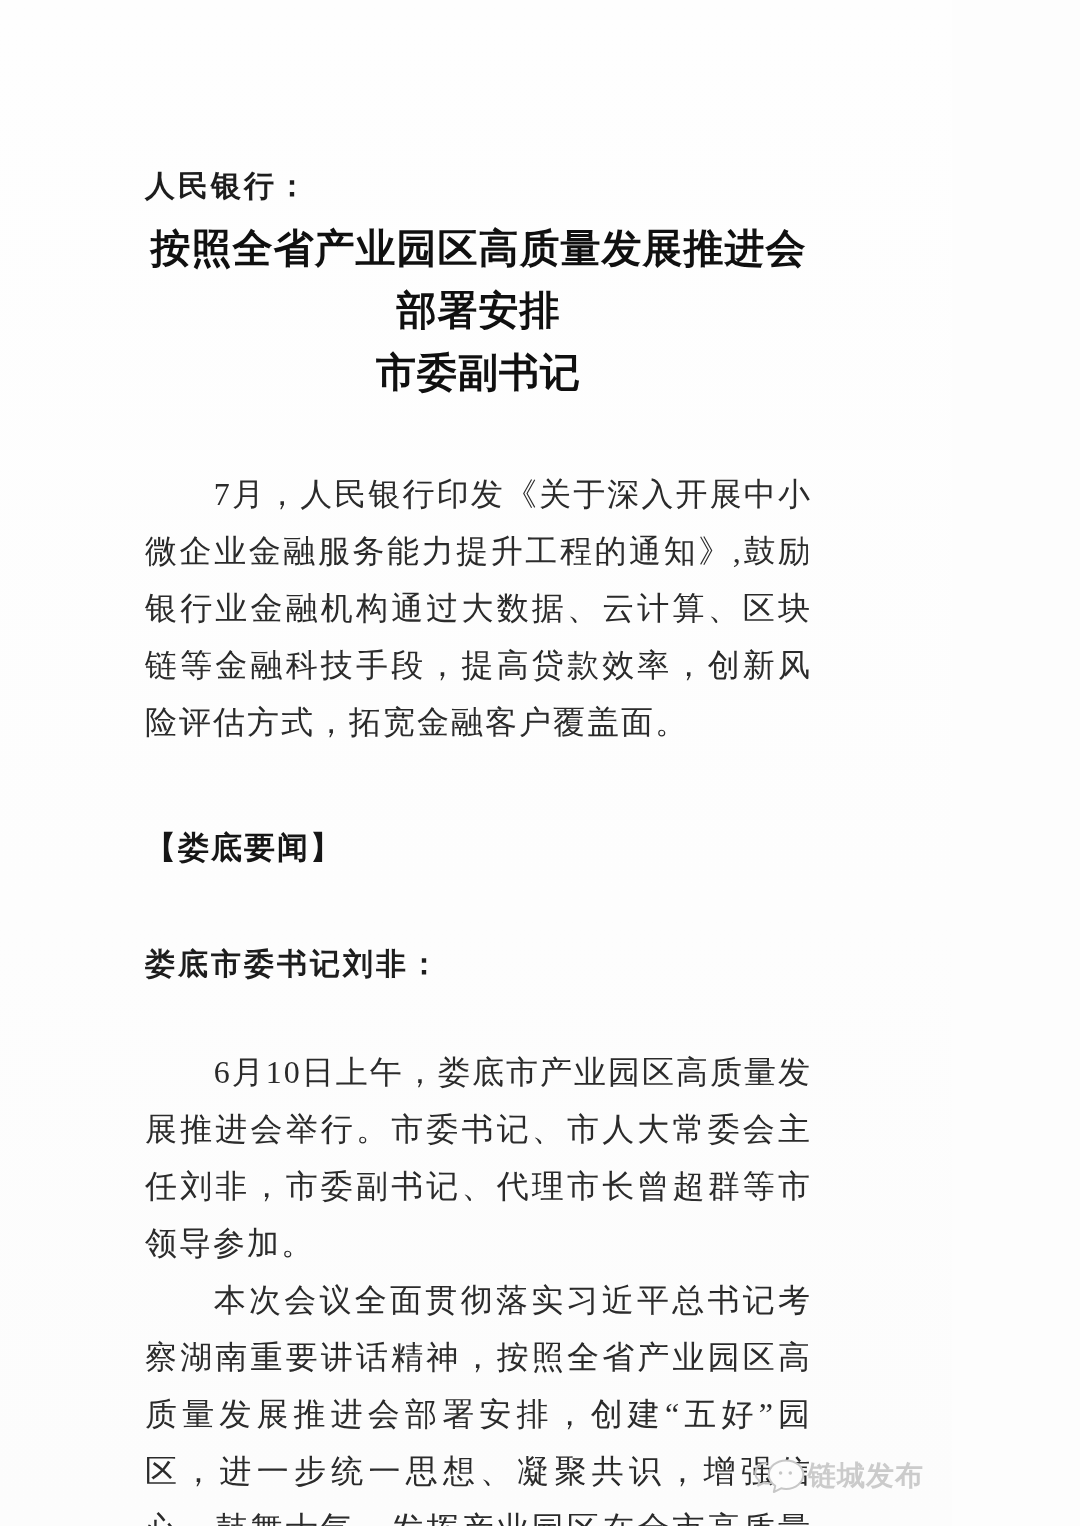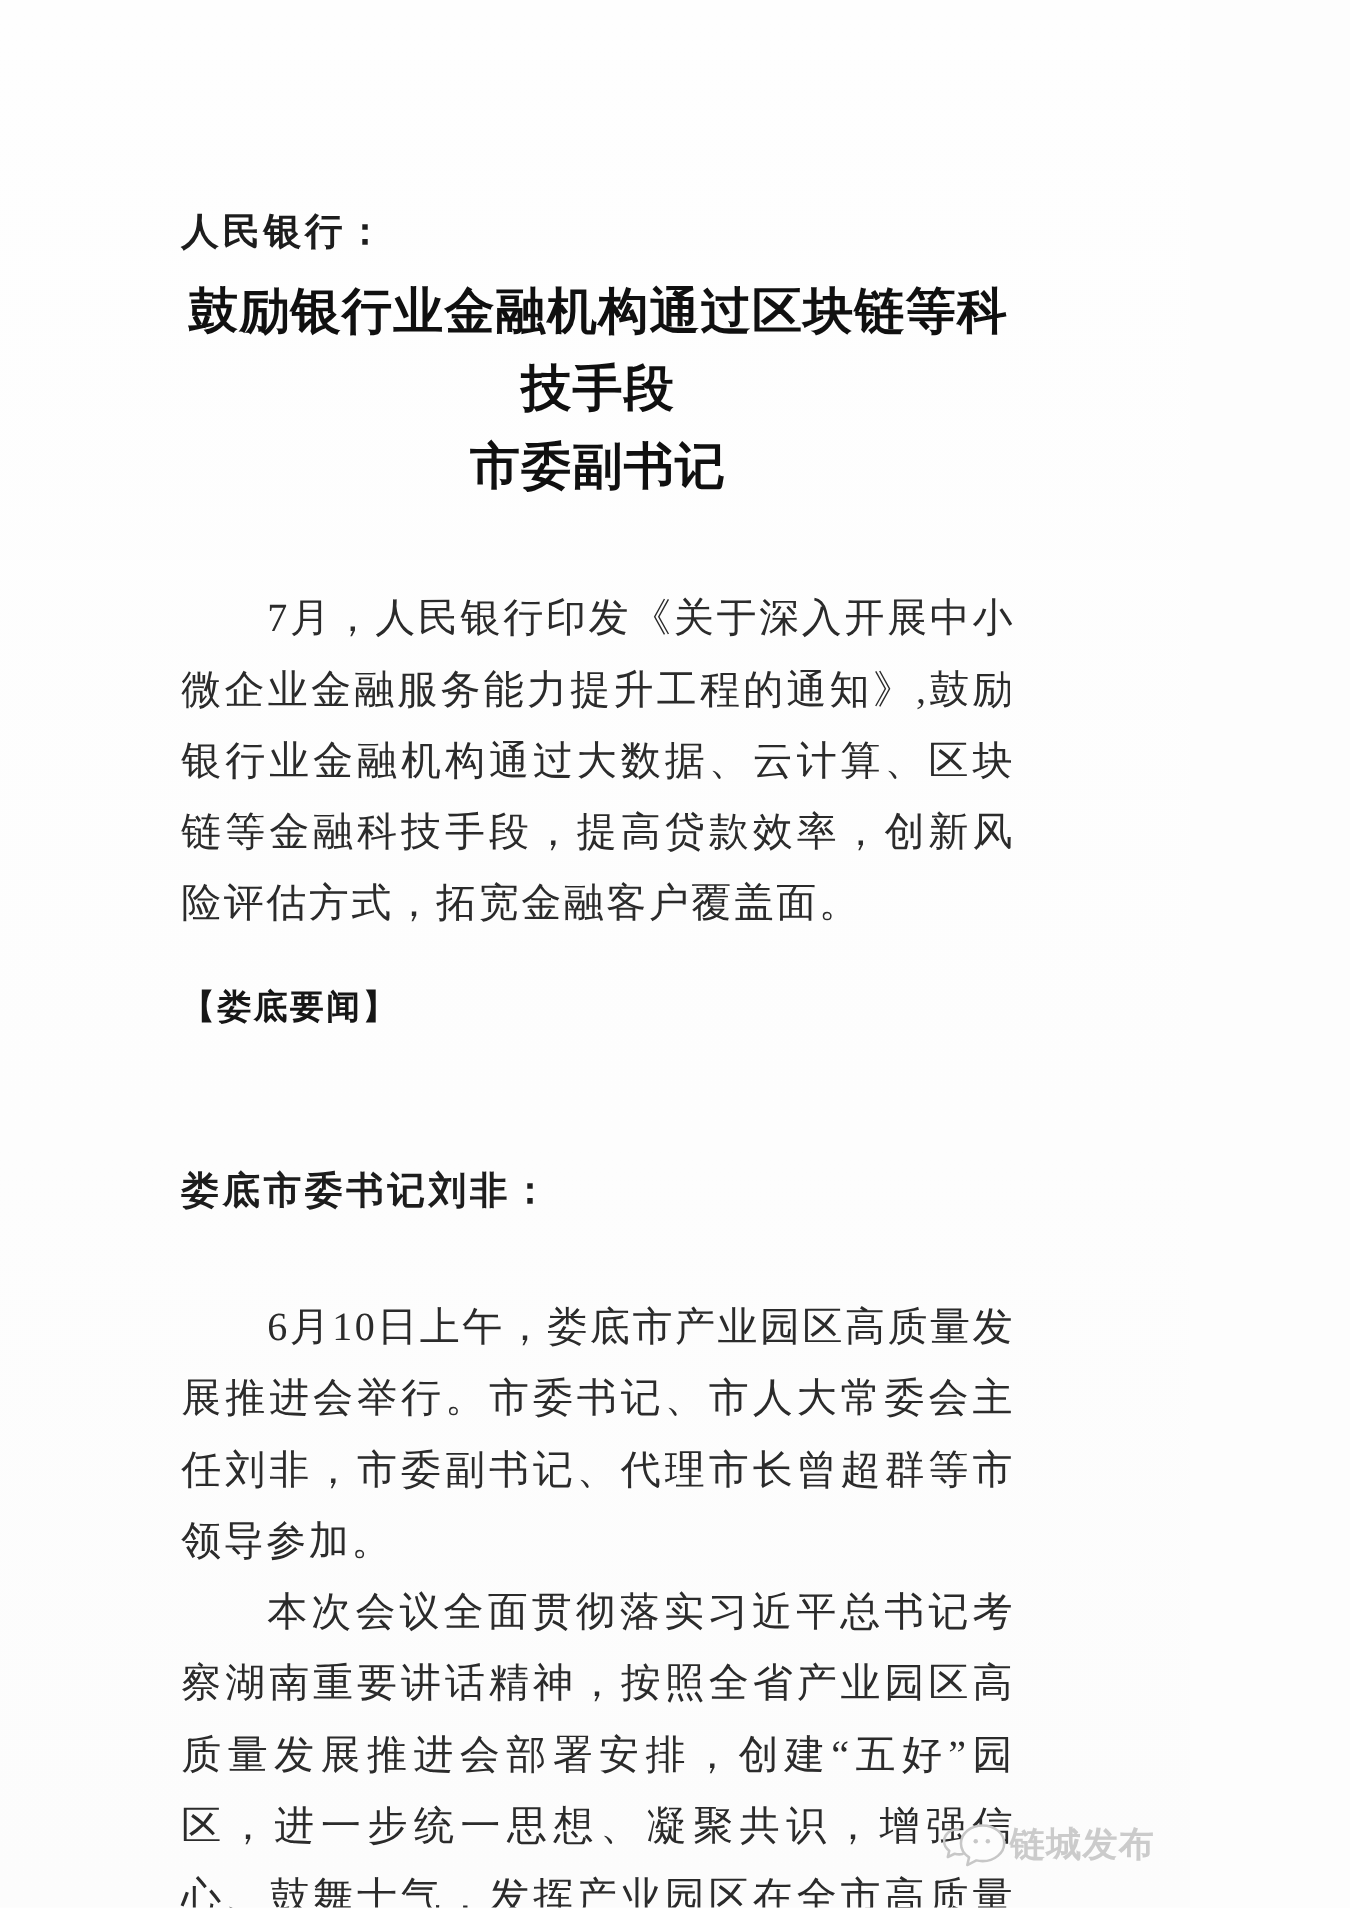--- a/index.html
+++ b/index.html
@@ -51,29 +51,29 @@
     letter-spacing: 2px;
     text-align: justify;
     text-justify: inter-character;
     text-indent: 2.15em;
     color: #2b2b2b;
   }
   .para-first { margin-top: 62px; }
 
   .section-header {
     font-family: "Liberation Sans", "DejaVu Sans", sans-serif;
-    font-size: 27px;
+    font-size: 31px;
     font-weight: 700;
     letter-spacing: 2px;
     color: #161616;
     line-height: 36px;
-    margin-top: 36px;
+    margin-top: 79px;
   }
 
-  .kicker-2 { margin-top: 112px; }
+  .kicker-2 { margin-top: 80px; }
 
   .page-number {
     margin-top: 22px;
     text-align: right;
     font-size: 27px;
     letter-spacing: 5px;
     color: #3a3a3a;
     font-family: "Liberation Serif", "DejaVu Serif", serif;
   }
 
@@ -97,21 +97,21 @@
   .wm-icon { display: block; }
 </style>
 </head>
 <body>
 
 <div class="sheet">
 
   <div class="kicker">人民银行：</div>
 
   <div class="headline-block">
-    <div class="headline">鼓励银行业金融机构通过区块链等科技手段</div>
+    <div class="headline">按照全省产业园区高质量发展推进会部署安排</div>
     <div class="headline">市委副书记</div>
   </div>
 
   <p class="para para-first">7月，人民银行印发《关于深入开展中小微企业金融服务能力提升工程的通知》,鼓励银行业金融机构通过大数据、云计算、区块链等金融科技手段，提高贷款效率，创新风险评估方式，拓宽金融客户覆盖面。</p>
 
   <div class="section-header">【娄底要闻】</div>
 
   <div class="kicker kicker-2">娄底市委书记刘非：</div>
 
 

